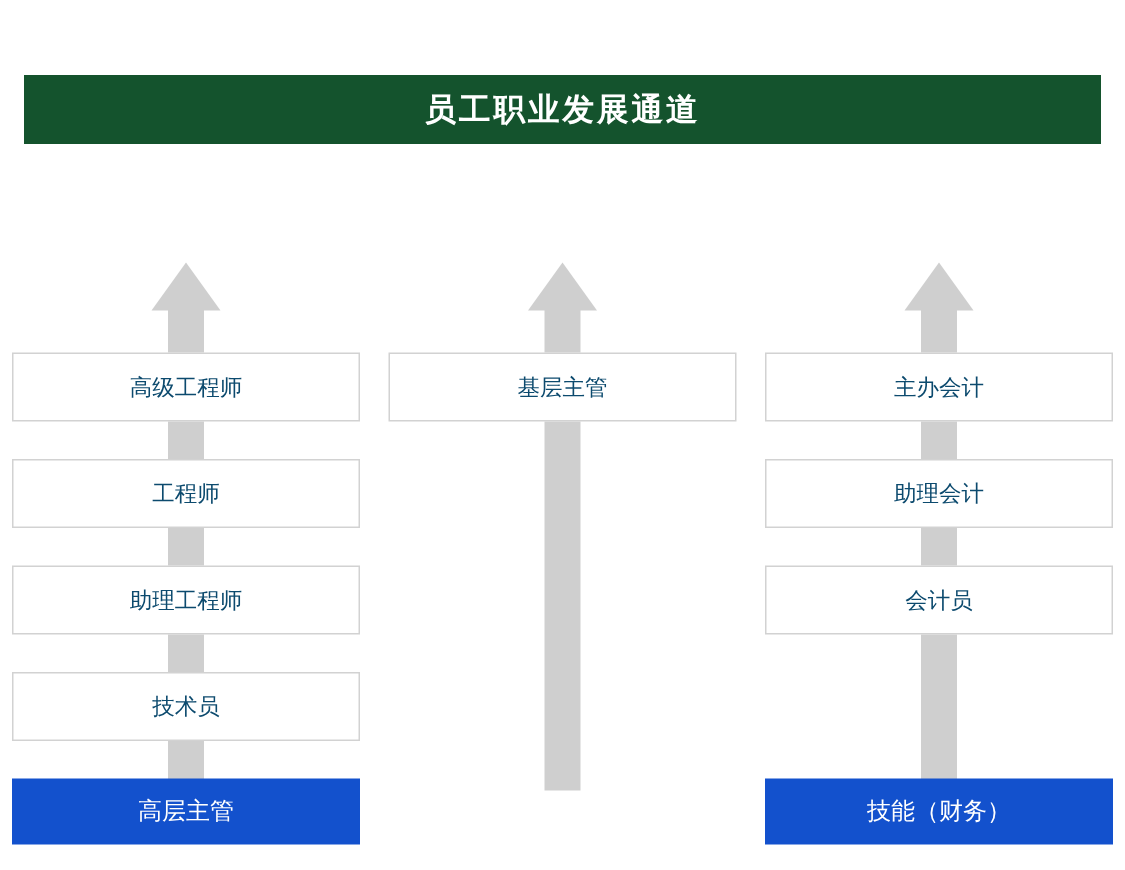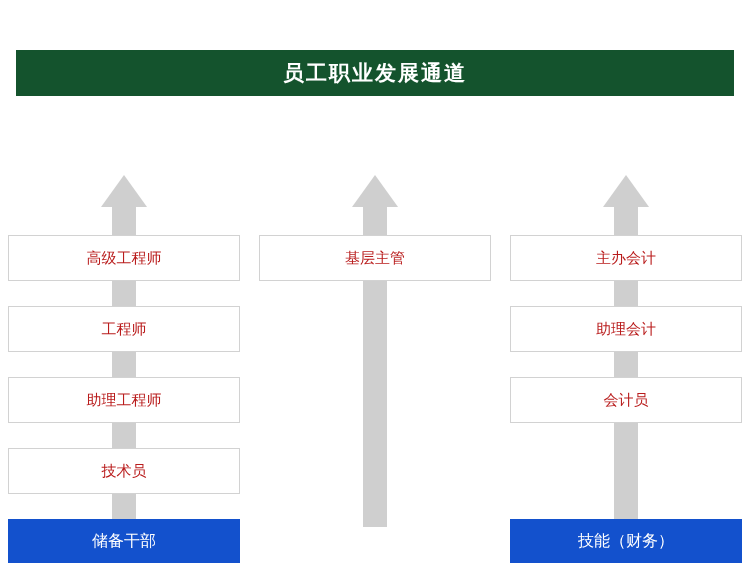--- a/index.html
+++ b/index.html
@@ -100,21 +100,21 @@
   }
   .step {
     position: relative;
     height: 46px;
     border: 1px solid #d2d2d2;
     background: #ffffff;
     display: flex;
     align-items: center;
     justify-content: center;
     font-size: 15px;
-    color: #b91c1c;
+    color: #0c4a6e;
     margin-bottom: 25px;
     box-sizing: border-box;
   }
   .base {
     position: absolute;
     left: 0;
     top: 344px;
     width: 232px;
     height: 44px;
     background: #1351cd;
@@ -142,21 +142,21 @@
       <div class="arrow">
         <div class="head"></div>
         <div class="shaft"></div>
       </div>
       <div class="boxes">
         <div class="step">高级工程师</div>
         <div class="step">工程师</div>
         <div class="step">助理工程师</div>
         <div class="step">技术员</div>
       </div>
-      <div class="base">储备干部</div>
+      <div class="base">高层主管</div>
     </div>
 
     <div class="column">
       <div class="arrow">
         <div class="head"></div>
         <div class="shaft"></div>
       </div>
       <div class="boxes">
         <div class="step">基层主管</div>
       </div>

